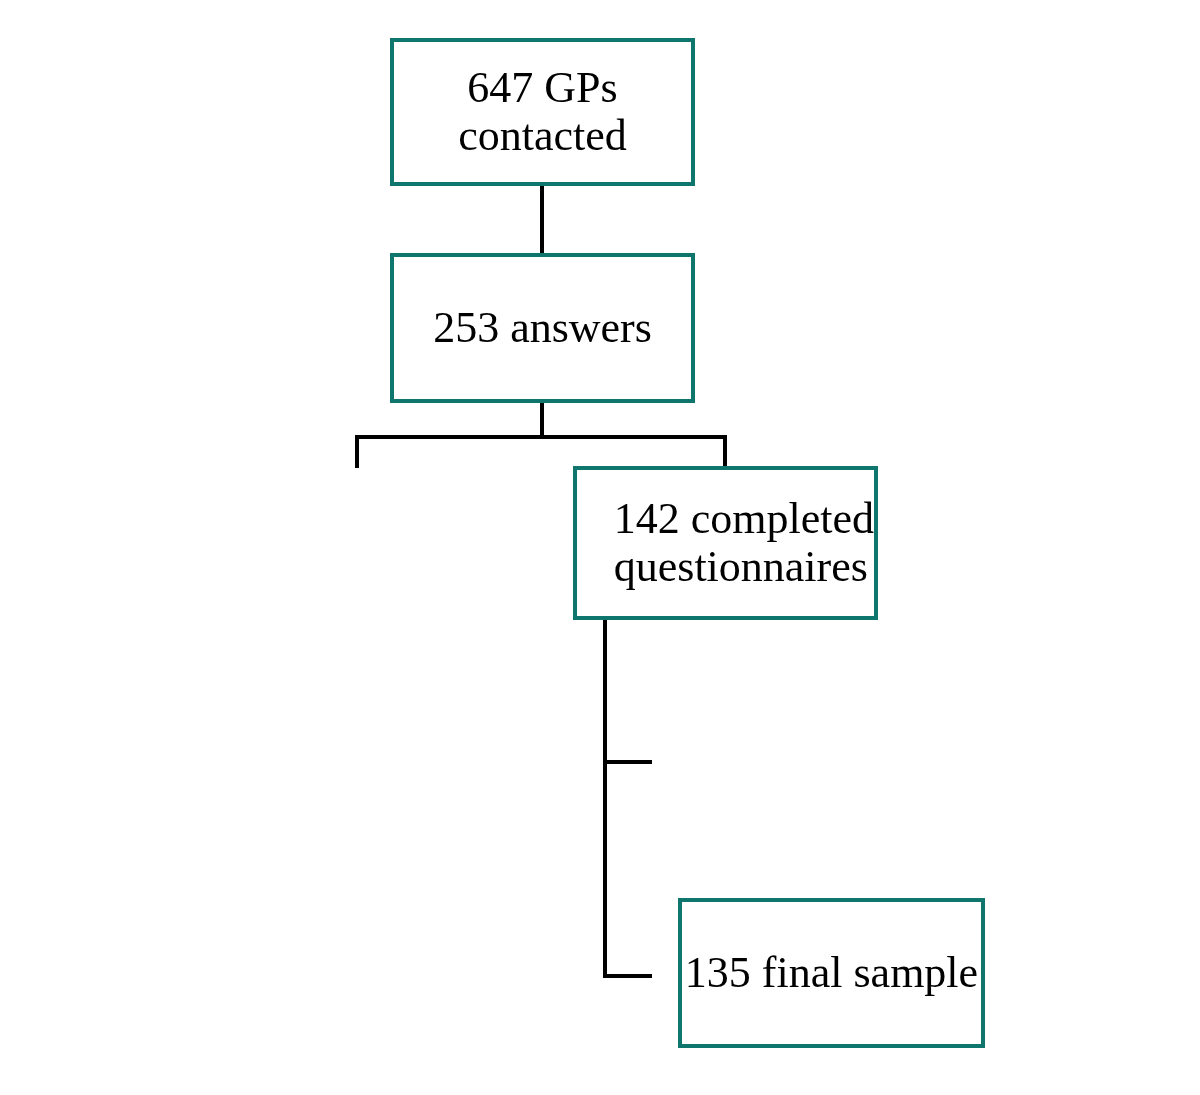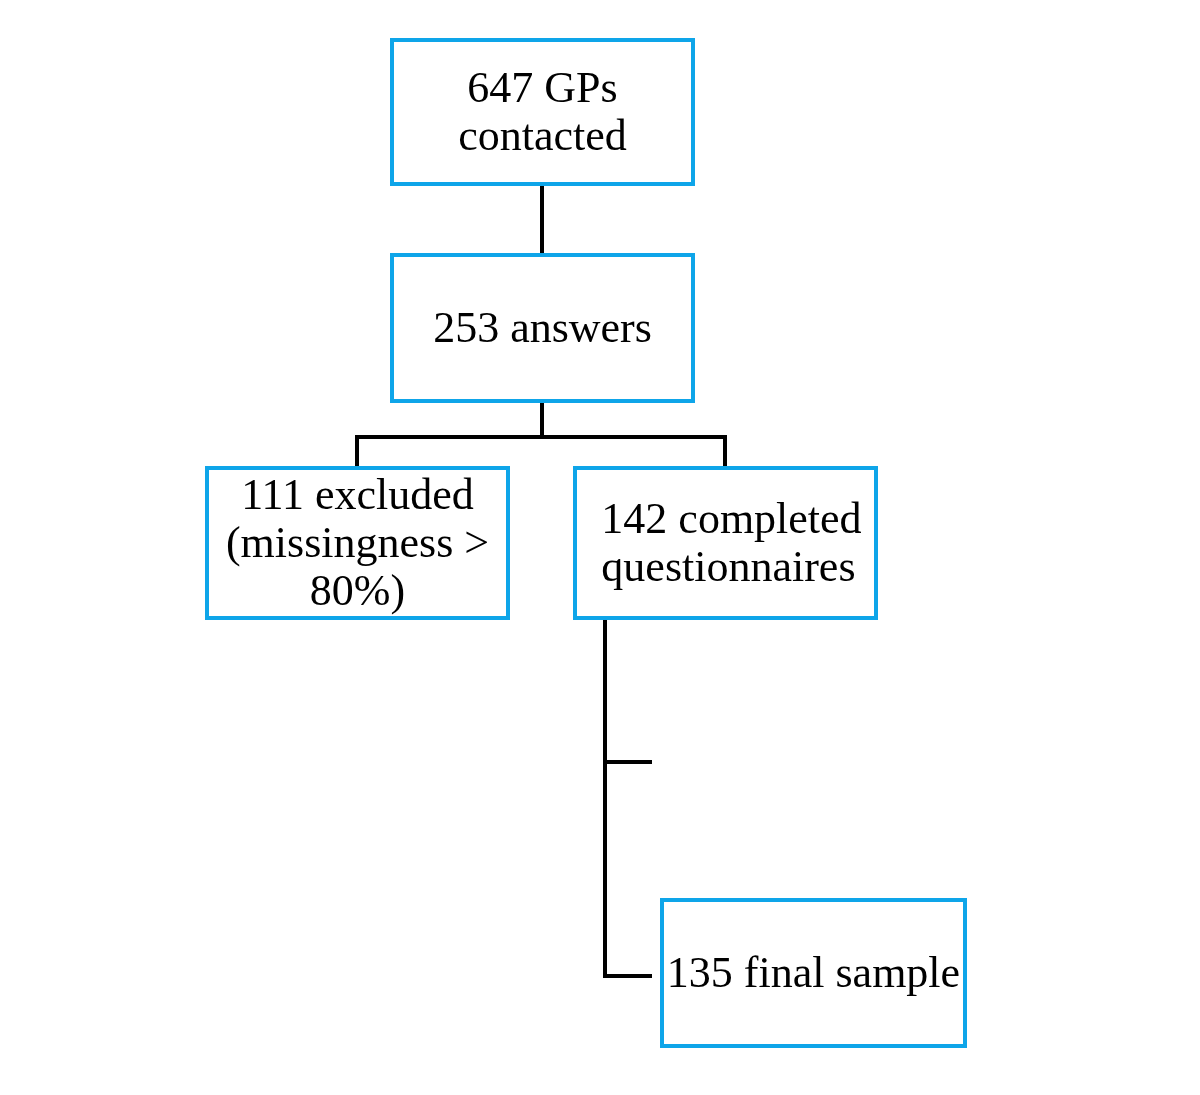--- a/index.html
+++ b/index.html
@@ -16,47 +16,47 @@
     font-family: "Liberation Serif", "DejaVu Serif", serif;
     color: #000000;
   }
   .line {
     position: absolute;
     background: #000000;
   }
   .box {
     position: absolute;
     box-sizing: border-box;
-    border: 4px solid #0ea5e9;
+    border: 4px solid #0f766e;
     background: #ffffff;
     display: flex;
     align-items: center;
     justify-content: center;
     text-align: center;
     font-size: 44px;
     line-height: 1.09;
   }
   .box-text {
     white-space: pre-line;
   }
   .box.align-left {
-    justify-content: center;
+    justify-content: flex-end;
     text-align: left;
     padding-left: 12px;
   }
   .box-text.nowrap {
     white-space: nowrap;
   }
   
   #box-contacted      { left: 390px; top: 38px;  width: 305px; height: 148px; }
   #box-answers        { left: 390px; top: 253px; width: 305px; height: 150px; align-items: center; }
   #box-excl-missing   { left: 205px; top: 466px; width: 305px; height: 154px; }
   #box-completed      { left: 573px; top: 466px; width: 305px; height: 154px; }
   #box-excl-visits    { left: 648px; top: 682px; width: 307px; height: 152px; }
-  #box-final          { left: 660px; top: 898px; width: 307px; height: 150px; }
+  #box-final          { left: 678px; top: 898px; width: 307px; height: 150px; }
   
   #c-contacted-answers { left: 540px; top: 185px; width: 4px;   height: 70px; }
   #c-answers-stub      { left: 540px; top: 401px; width: 4px;   height: 38px; }
   #c-branch-h          { left: 355px; top: 435px; width: 372px; height: 4px;  }
   #c-branch-left-v     { left: 355px; top: 435px; width: 4px;   height: 33px; }
   #c-branch-right-v    { left: 723px; top: 435px; width: 4px;   height: 33px; }
   #c-completed-v       { left: 603px; top: 618px; width: 4px;   height: 360px;}
   #c-excl-visits-h     { left: 603px; top: 760px; width: 49px;  height: 4px;  }
   #c-final-h           { left: 603px; top: 974px; width: 49px;  height: 4px;  }
 </style>
@@ -76,25 +76,20 @@
 
   <div class="box" id="box-contacted">
     <span class="box-text">647 GPs
 contacted</span>
   </div>
 
   <div class="box" id="box-answers">
     <span class="box-text">253 answers</span>
   </div>
 
-  <div class="box" id="box-excl-missing">
-    <span class="box-text">111 excluded
-(missingness &gt;
-80%)</span>
-  </div>
 
   <div class="box align-left" id="box-completed">
     <span class="box-text">142 completed
 questionnaires</span>
   </div>
 
 
   <div class="box" id="box-final">
     <span class="box-text nowrap">135 final sample</span>
   </div>

